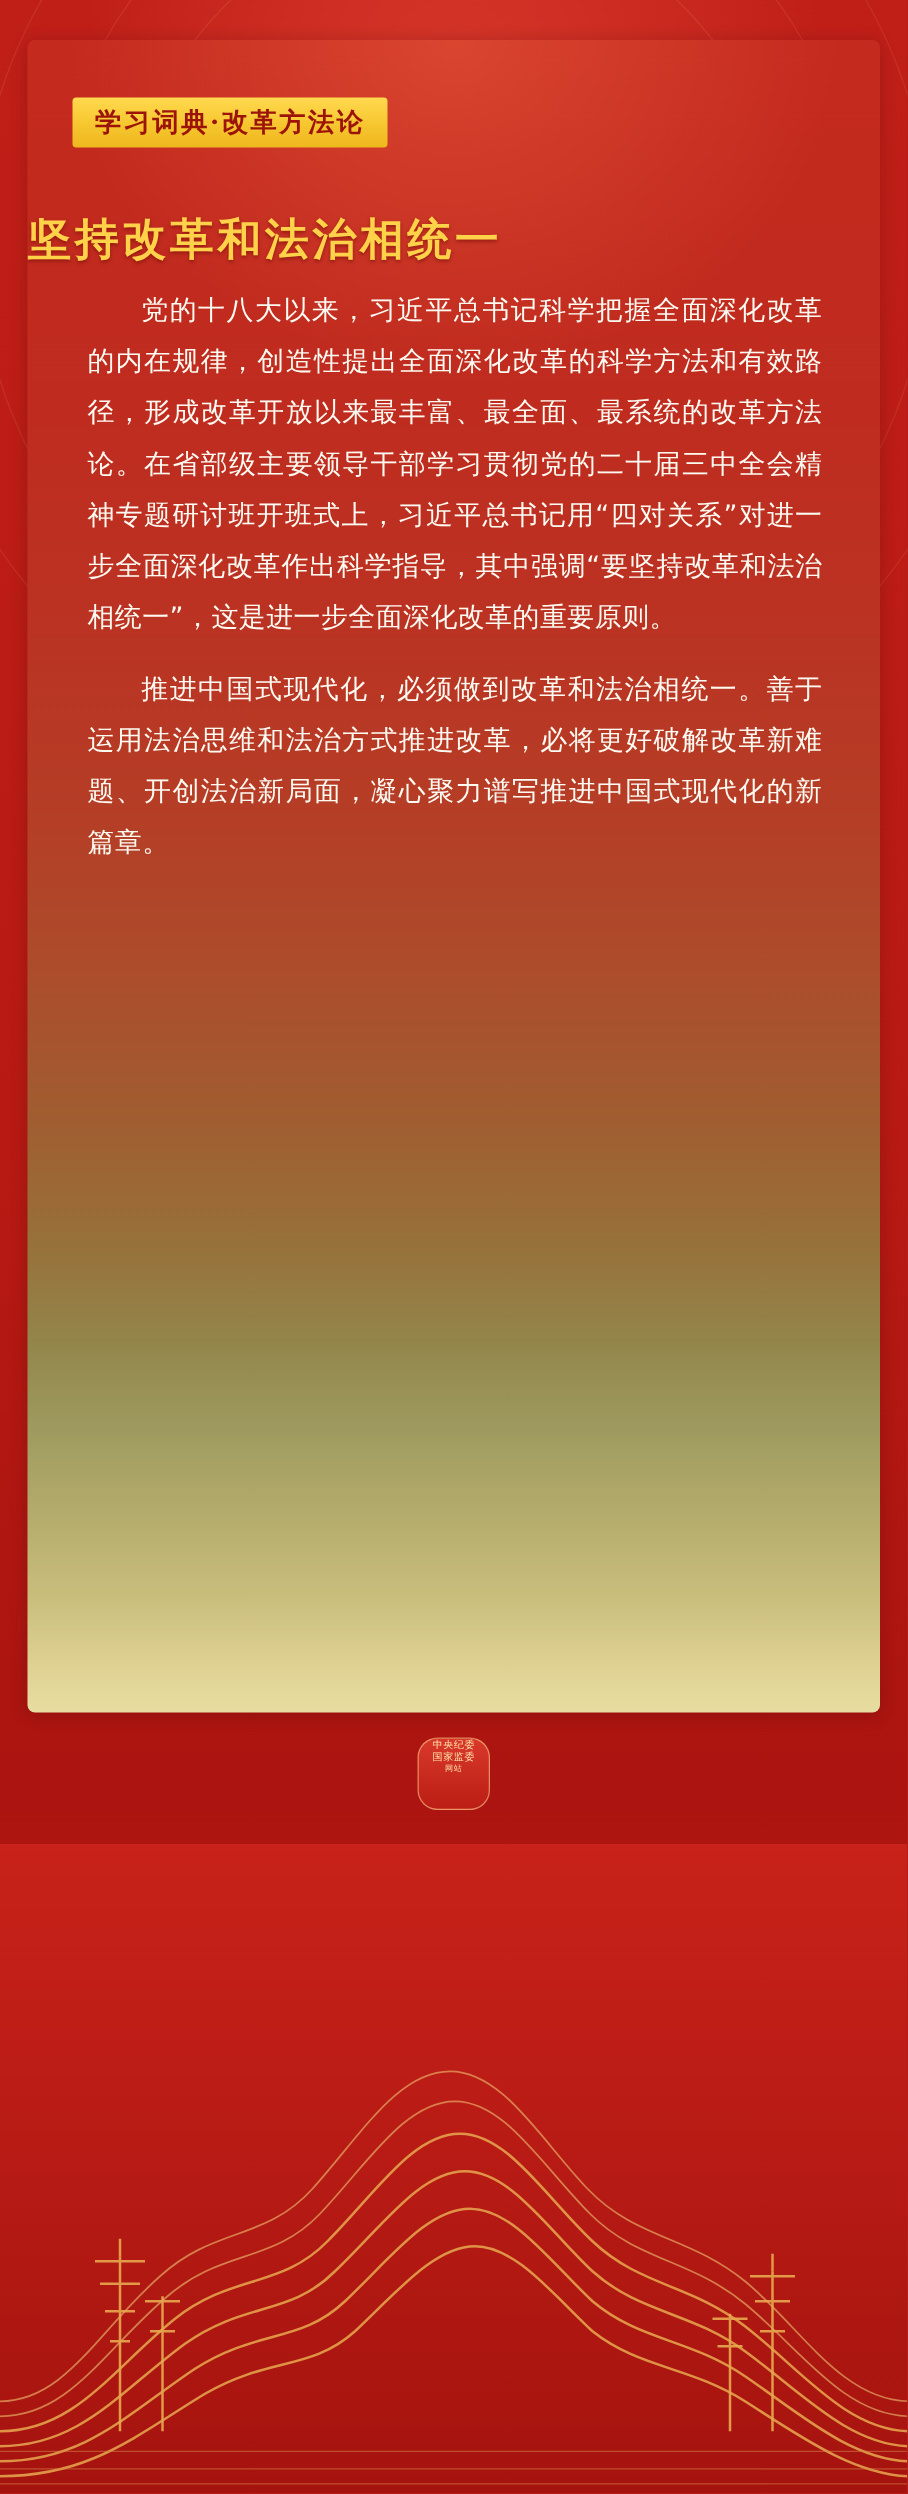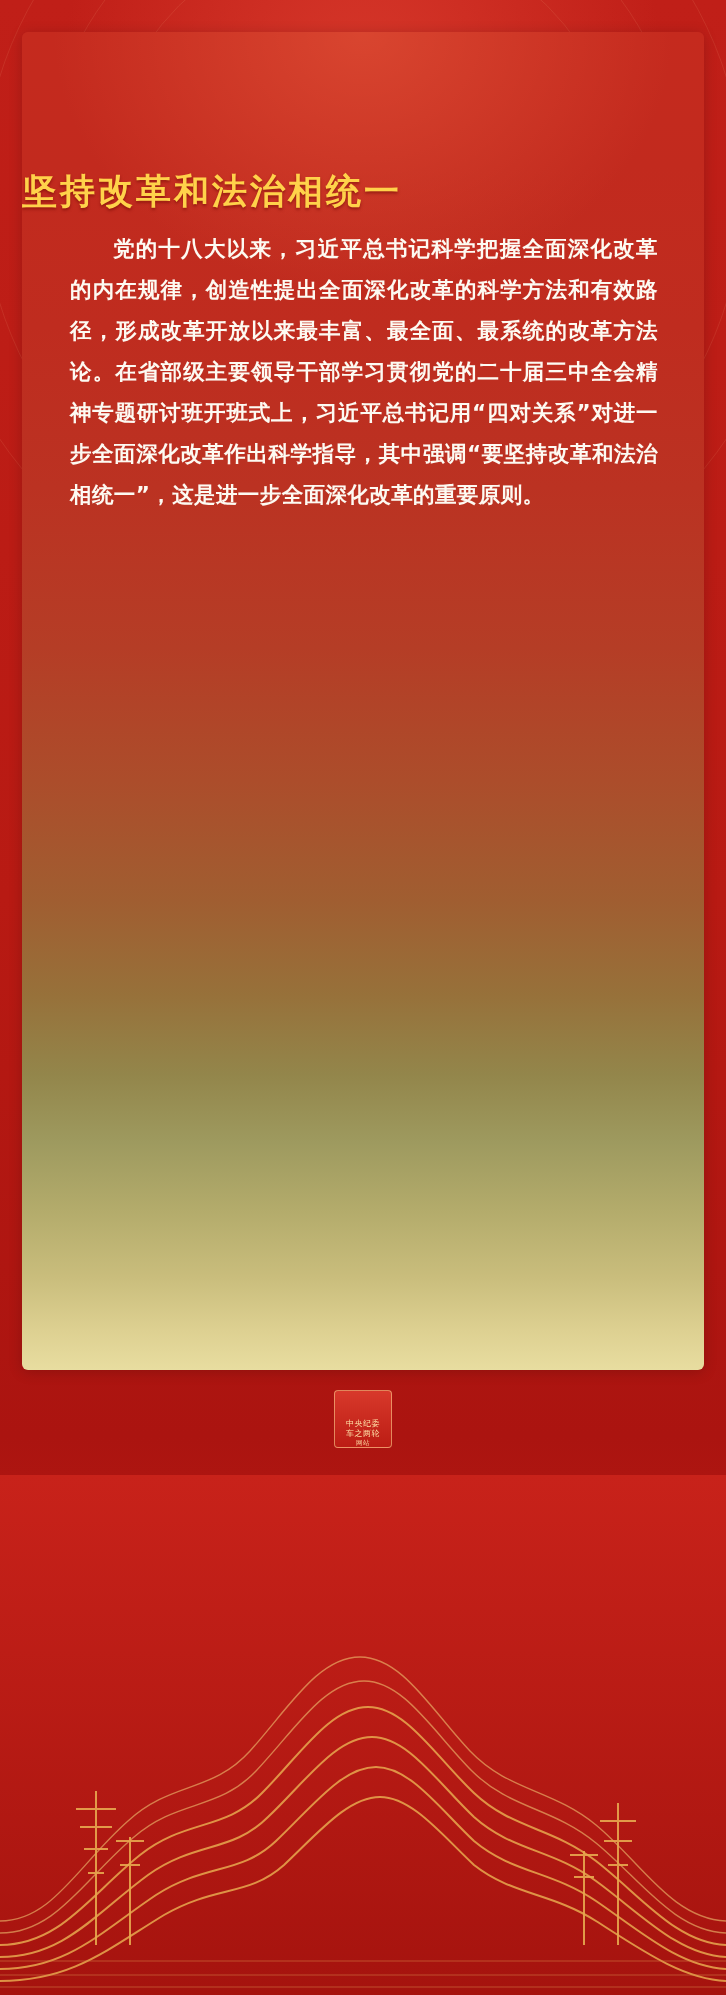--- a/index.html
+++ b/index.html
@@ -114,43 +114,42 @@
     position: absolute;
     left: 48px;
     right: 46px;
     top: 196px;
     color: #fdfaf2;
     font-family: "DejaVu Sans", "Liberation Sans", sans-serif;
     font-size: 21.5px;
     line-height: 41px;
     letter-spacing: .4px;
     text-align: justify;
-    font-weight: bold;
   }
   .body-text p {
     margin: 0 0 16px 0;
     text-indent: 2em;
   }
   .body-text p:last-child { margin-bottom: 0; }
 
   
   .seal {
     position: absolute;
     left: 50%;
     transform: translateX(-50%);
     top: 1390px;
     width: 56px;
     height: 56px;
-    border-radius: 4px;
+    border-radius: 16px;
     background: linear-gradient(180deg, #d8392b 0%, #bc1d14 100%);
     border: 1px solid rgba(255, 220, 150, .55);
     display: flex;
     flex-direction: column;
     align-items: center;
-    justify-content: flex-end;
+    justify-content: flex-start;
     color: #ffe2a8;
     font-family: "DejaVu Sans", "Liberation Sans", sans-serif;
     line-height: 1.25;
   }
   .seal .l1 { font-size: 8px; letter-spacing: .5px; }
   .seal .l2 { font-size: 8px; letter-spacing: .5px; }
   .seal .l3 { font-size: 6.5px; letter-spacing: .5px; opacity: .9; }
 
   
   .bottom-band {
@@ -171,31 +170,33 @@
   <div class="rings">
     <div style="width:880px;height:880px;"></div>
     <div style="width:760px;height:760px;"></div>
     <div style="width:640px;height:640px;"></div>
     <div style="width:520px;height:520px;"></div>
   </div>
 
   <div class="card">
     <div class="card-glow"></div>
 
+    <div class="tag">学习词典·改革方法论</div>
 
     <div class="headline">坚持改革和法治相统一</div>
 
     <div class="body-text">
       <p>党的十八大以来，习近平总书记科学把握全面深化改革的内在规律，创造性提出全面深化改革的科学方法和有效路径，形成改革开放以来最丰富、最全面、最系统的改革方法论。在省部级主要领导干部学习贯彻党的二十届三中全会精神专题研讨班开班式上，习近平总书记用“四对关系”对进一步全面深化改革作出科学指导，其中强调“要坚持改革和法治相统一”，这是进一步全面深化改革的重要原则。</p>
+      <p>推进中国式现代化，必须做到改革和法治相统一。善于运用法治思维和法治方式推进改革，必将更好破解改革新难题、开创法治新局面，凝心聚力谱写推进中国式现代化的新篇章。</p>
     </div>
   </div>
 
   <div class="seal">
     <span class="l1">中央纪委</span>
-    <span class="l2">车之两轮</span>
+    <span class="l2">国家监委</span>
     <span class="l3">网站</span>
   </div>
 
   <div class="bottom-band">
     <svg viewBox="0 0 726 520" preserveAspectRatio="none" aria-hidden="true">
       <defs>
         <linearGradient id="bg1" x1="0" y1="0" x2="0" y2="1">
           <stop offset="0%" stop-color="#c8221a"></stop>
           <stop offset="100%" stop-color="#a5130e"></stop>
         </linearGradient>

